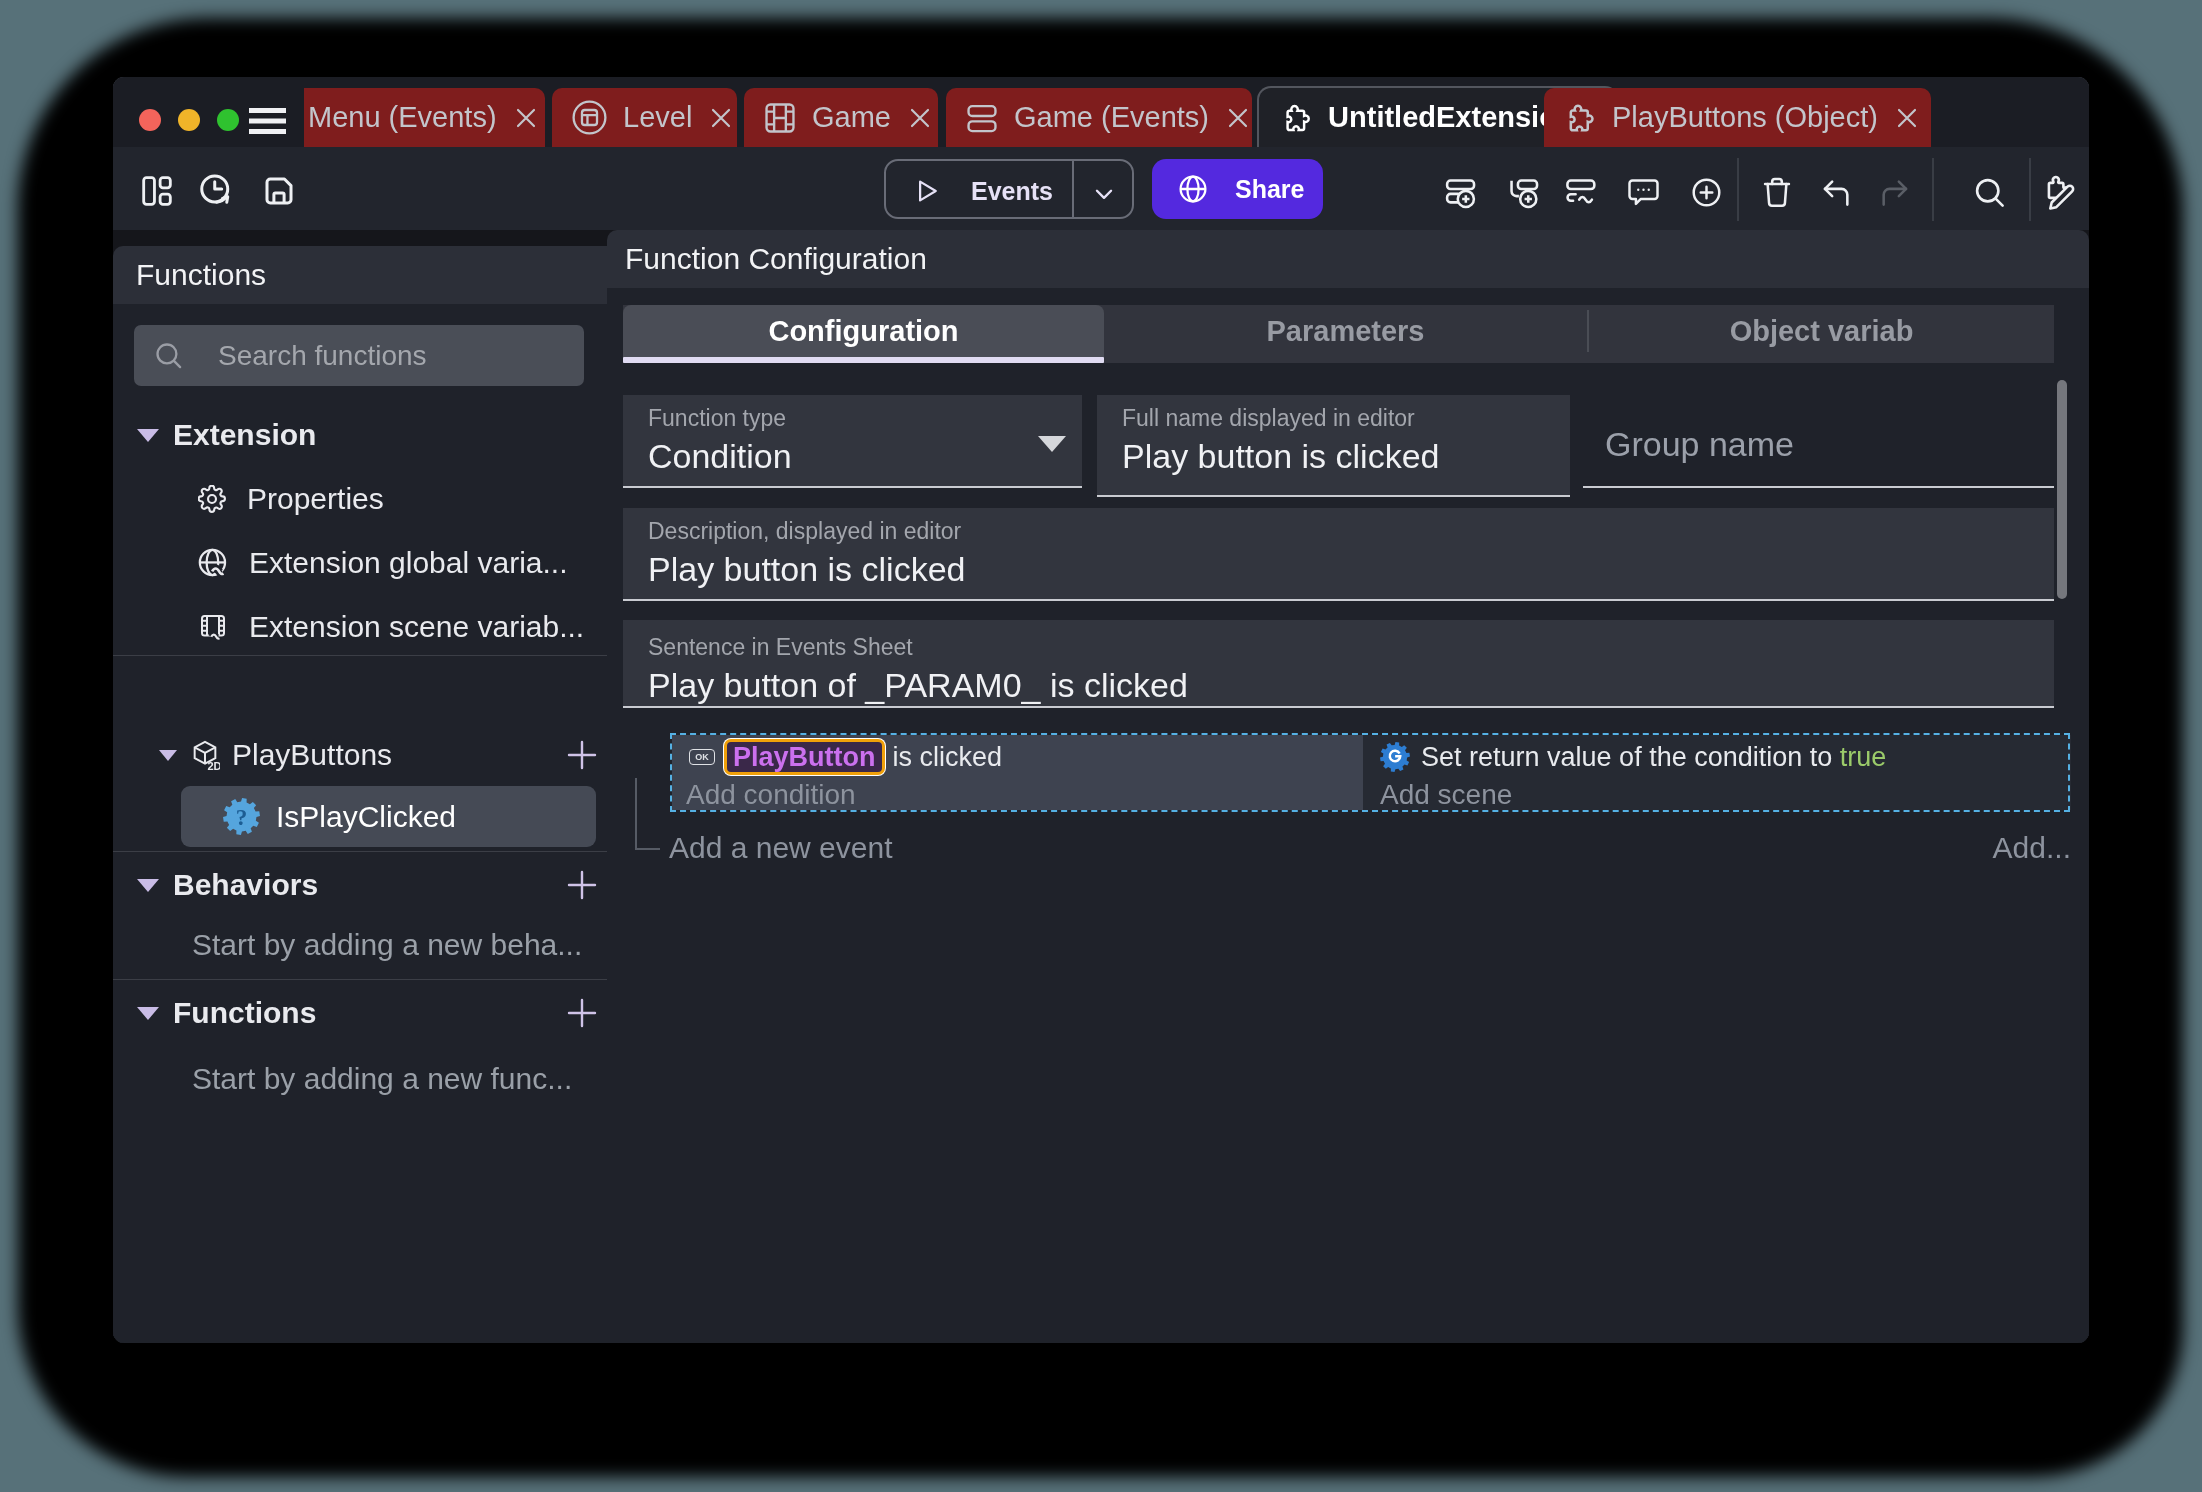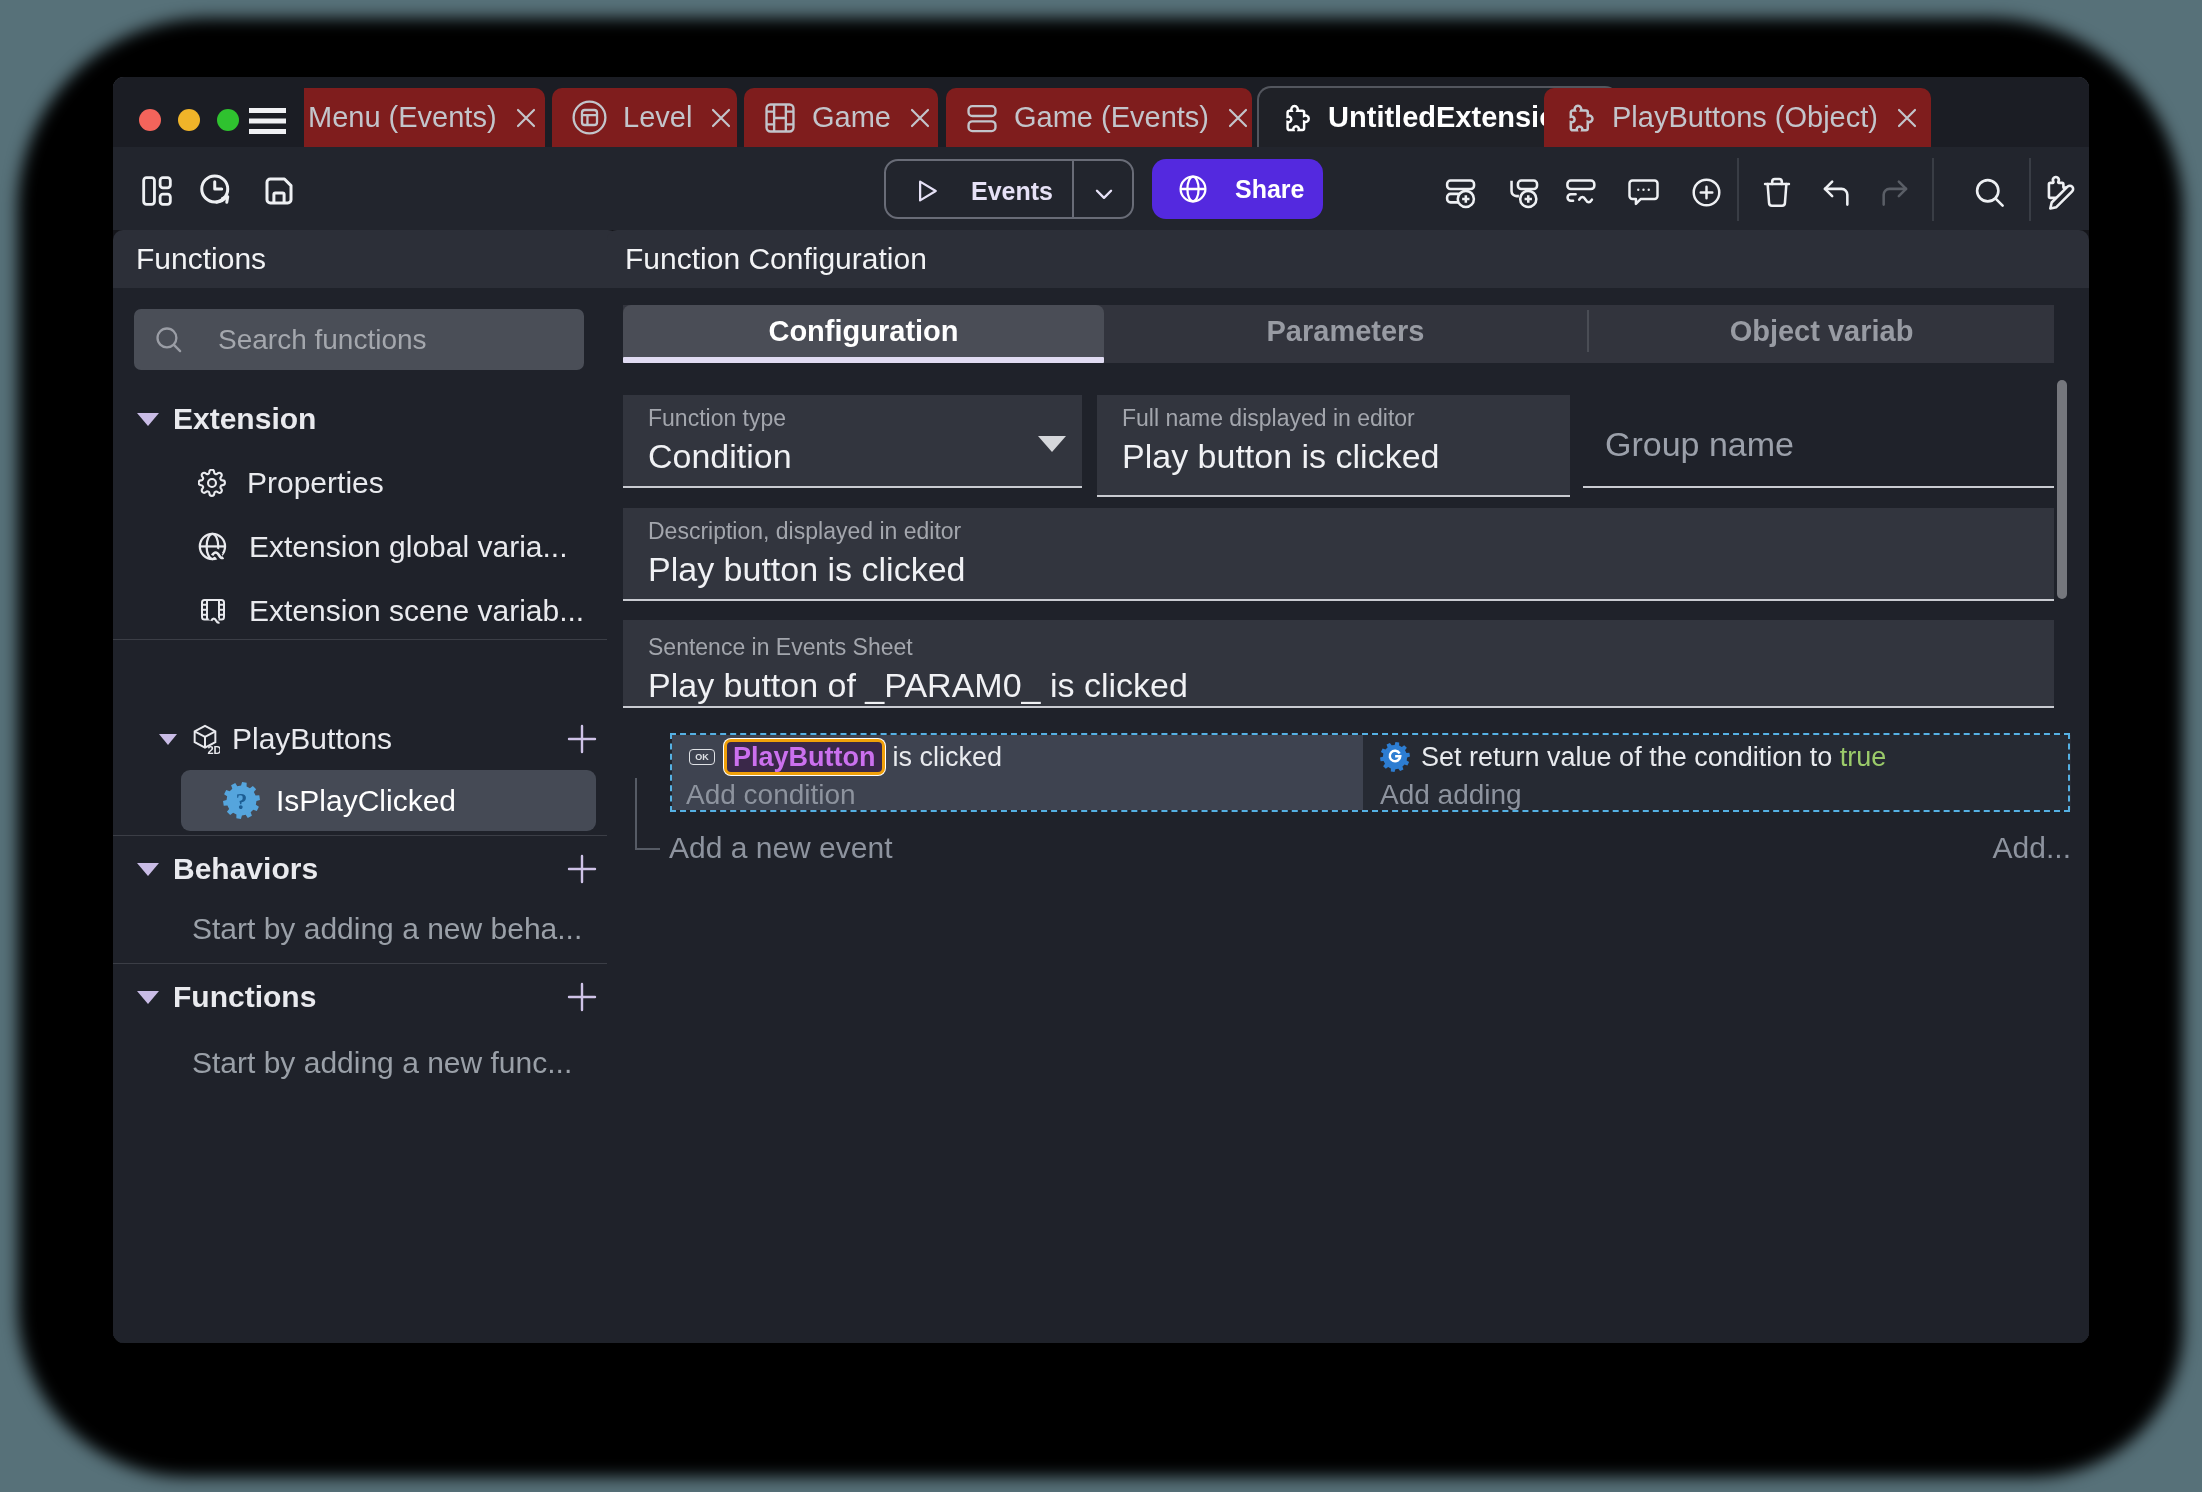--- a/index.html
+++ b/index.html
@@ -19,21 +19,21 @@
 
   
   .toolbar { position:absolute; left:0; top:70px; width:1976px; height:83px; background:#22252d; }
   .ic { position:absolute; }
   .btn-preview { position:absolute; left:771px; top:12px; width:250px; height:60px; border:2px solid #696c77; border-radius:14px; color:#e6e1f6; }
   .btn-share { position:absolute; left:1039px; top:12px; width:171px; height:60px; background:#5429df; border-radius:14px; color:#fff; }
   .vsep { position:absolute; top:11px; height:63px; width:2px; background:#393d45; }
 
   
   .content { position:absolute; left:0; top:153px; width:1976px; height:1113px; background:#15161b; }
-  .left { position:absolute; left:0; top:0; width:505px; height:1113px; }
+  .left { position:absolute; left:0; top:16px; width:505px; height:1113px; }
   .main { position:absolute; left:494px; top:0; width:1482px; height:1113px; }
   .panel-h { position:absolute; left:0; top:0; right:0; height:58px; background:#2c2f38; color:#f2f3f5; font-size:30px; display:flex; align-items:center; border-radius:10px 10px 0 0; }
   .pbody { position:absolute; top:58px; left:0; right:0; bottom:0; background:#1f222a; }
 
   .search { position:absolute; left:21px; top:21px; width:450px; height:61px; background:#4a4e57; border-radius:7px; color:#a4a7ad; font-size:28px; display:flex; align-items:center; }
 
   .row { position:absolute; left:0; width:100%; height:62px; display:flex; align-items:center; color:#e9eaee; font-size:30px; white-space:nowrap; }
   .tri { width:0; height:0; border-left:11px solid transparent; border-right:11px solid transparent; border-top:13px solid #c9bce6; }
   .tri2 { width:0; height:0; border-left:9px solid transparent; border-right:9px solid transparent; border-top:11px solid #c9bce6; }
   .plus { position:absolute; right:19px; top:50%; margin-top:-17px; }
@@ -335,21 +335,21 @@
             <span style="margin-left:8px;">is clicked</span>
           </div>
           <div class="addlink" style="left:79px; top:491px;">Add condition</div>
           <div class="evline" style="left:773px; top:452px; height:34px;">
             <svg style="margin-right:11px;" width="30" height="30" viewBox="0 0 24 24">
               <path fill="#2d7dd2" d="M12.38 0.01 15.35 0.48 15.29 2.87 17.45 3.98 19.35 2.52 21.48 4.65 20.02 6.55 21.13 8.71 23.52 8.65 23.99 11.62 21.70 12.30 21.31 14.71 23.29 16.06 21.92 18.75 19.66 17.95 17.95 19.66 18.75 21.92 16.06 23.29 14.71 21.31 12.30 21.70 11.62 23.99 8.65 23.52 8.71 21.13 6.55 20.02 4.65 21.48 2.52 19.35 3.98 17.45 2.87 15.29 0.48 15.35 0.01 12.38 2.30 11.70 2.69 9.29 0.71 7.94 2.08 5.25 4.34 6.05 6.05 4.34 5.25 2.08 7.94 0.71 9.29 2.69 11.70 2.30Z"></path>
               <path d="M15.7 9.2a4.2 4.2 0 1 0 .5 2.1h-4.1" fill="none" stroke="#fff" stroke-width="2"></path>
             </svg>
             Set return value of the condition to&nbsp;<span style="color:#9bcb6a;">true</span>
           </div>
-          <div class="addlink" style="left:773px; top:491px;">Add adding</div>
+          <div class="addlink" style="left:773px; top:491px;">Add scene</div>
           <div style="position:absolute; left:28px; top:490px; width:2px; height:72px; background:#565b65;"></div>
           <div style="position:absolute; left:28px; top:560px; width:25px; height:2px; background:#565b65;"></div>
           <div class="addlink" style="left:62px; top:543px; font-size:30px;">Add a new event</div>
           <div class="addlink" style="right:18px; top:543px; font-size:30px;">Add...</div>
         </div>
       </div>
     </div>
   </div>
 
 </body></html>

